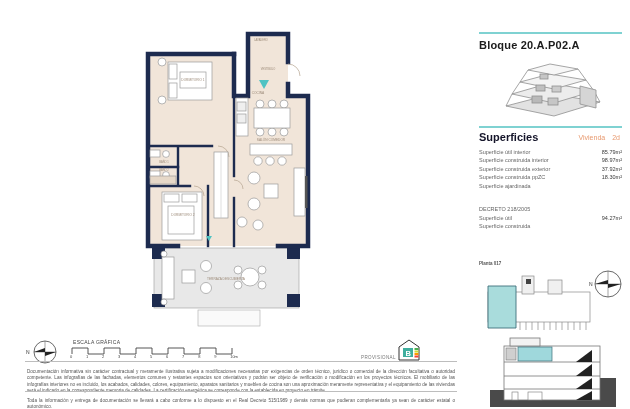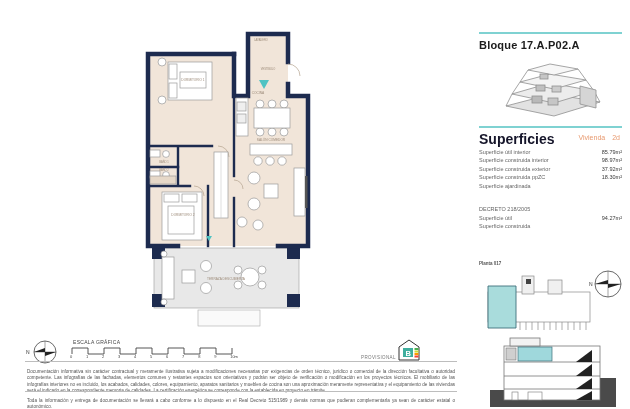--- a/index.html
+++ b/index.html
@@ -3,21 +3,21 @@
 <meta charset="utf-8">
 <style>
   html,body{margin:0;padding:0;background:#ffffff;}
   #page{position:relative;width:630px;height:409px;background:#ffffff;overflow:hidden;
         font-family:"Liberation Sans",sans-serif;color:#333;}
   .abs{position:absolute;}
 
   
   .teal-rule{position:absolute;height:2px;background:#7fd2d2;}
   #block-title{position:absolute;left:479px;top:39px;font-size:11px;font-weight:bold;color:#1b1b1b;letter-spacing:.2px;}
-  #superficies-title{position:absolute;left:479px;top:131px;font-size:14px;font-weight:bold;color:#15152a;}
+  #superficies-title{position:absolute;left:479px;top:131px;font-size:11px;font-weight:bold;color:#15152a;}
   #vivienda-tag{position:absolute;right:10px;top:134px;font-size:7px;color:#e89a70;display:flex;gap:7px;}
   #surf-table{position:absolute;left:479px;top:148px;width:143px;}
   .r-row{display:flex;justify-content:space-between;font-size:5.5px;line-height:8.4px;color:#666;}
   .r-row .val{color:#3a3a3a;}
   #decreto-block{position:absolute;left:479px;top:205px;width:143px;}
   #decreto-title{font-size:5.5px;line-height:9px;color:#666;}
   #planta-label{position:absolute;left:479px;top:261px;font-size:4.5px;font-weight:bold;color:#555;}
 
   
   .divider{position:absolute;left:25px;width:432px;height:1px;background:#bdbdbd;}
@@ -154,21 +154,21 @@
     <text class="room-label tiny" x="26" y="137">BAÑO 1</text>
     <text class="room-label tiny" x="26" y="145">BAÑO 2</text>
     <text class="room-label" x="120" y="68">COCINA</text>
     <text class="room-label" x="133" y="115">SALÓN COMEDOR</text>
     <text class="room-label tiny" x="123" y="15">LAVADERO</text>
     <text class="room-label tiny" x="130" y="44">VESTÍBULO</text>
     <text class="room-label" x="88" y="254">TERRAZA DESCUBIERTA</text>
   </svg>
 
   <div class="teal-rule" style="left:479px;top:32px;width:143px;"></div>
-  <div id="block-title">Bloque 17.A.P02.A</div>
+  <div id="block-title">Bloque 20.A.P02.A</div>
 
   <svg class="abs" style="left:492px;top:56px;" width="120" height="68" viewBox="0 0 120 68">
     <g stroke="#8f8f8f" stroke-width="0.8">
       <polygon points="14,50 62,60 108,46 60,38" fill="#e2e2e2"></polygon>
       <polygon points="20,38 62,47 102,35 58,27" fill="#ececec"></polygon>
       <polygon points="28,26 62,33 94,24 58,18" fill="#f3f3f3"></polygon>
       <polygon points="36,14 62,19 86,13 58,8" fill="#f7f7f7"></polygon>
       <line x1="20" y1="38" x2="14" y2="50"></line>
         <line x1="102" y1="35" x2="108" y2="46"></line>
       <line x1="28" y1="26" x2="20" y2="38"></line>

